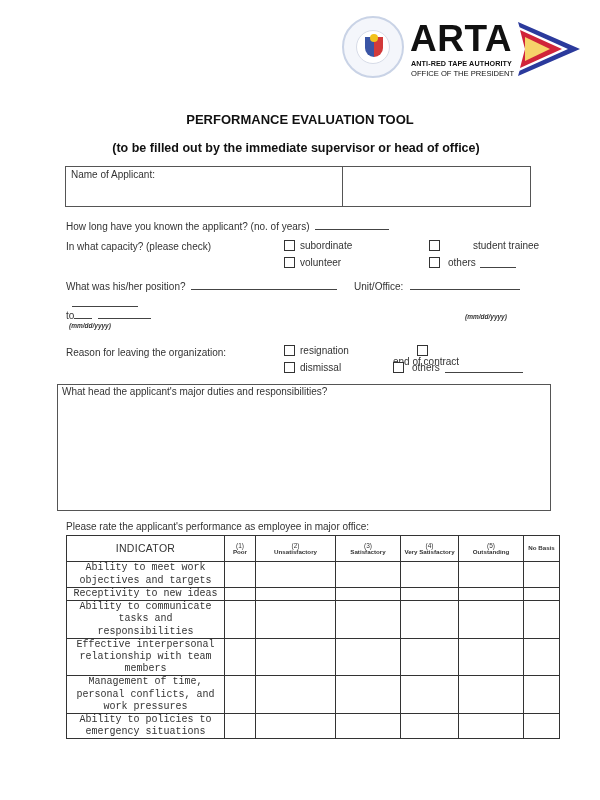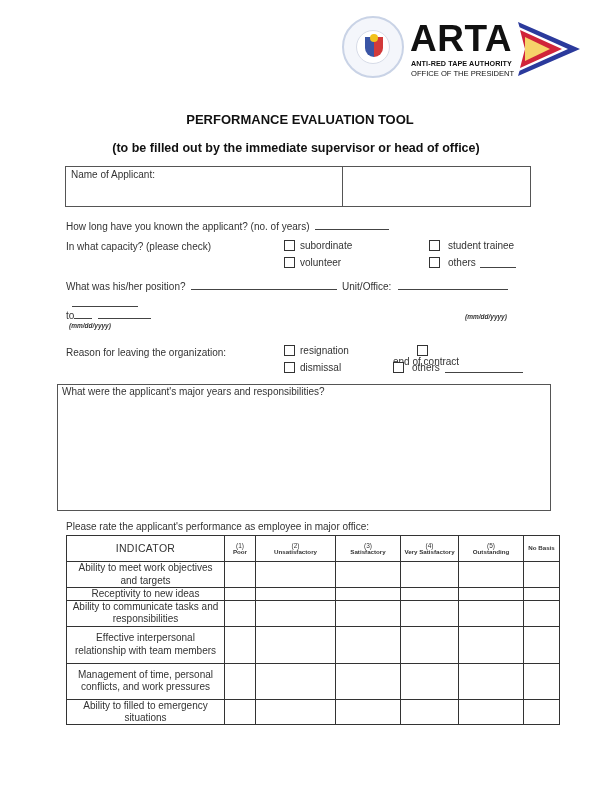--- a/index.html
+++ b/index.html
@@ -37,21 +37,21 @@
     .duties-box { position: absolute; left: 57px; top: 384px; width: 494px; height: 127px; border: 1.5px solid #555; padding: 1px 4px; font-size: 10px; color: #333; }
 
     .rate-label { position: absolute; left: 66px; top: 521px; font-size: 10px; color: #333; }
 
     table.rating { position: absolute; left: 66px; top: 535px; border-collapse: collapse; table-layout: fixed; width: 493px; }
     table.rating th, table.rating td { border: 1.3px solid #333; color: #333; text-align: center; vertical-align: middle; }
     table.rating th { font-weight: normal; font-size: 6.5px; line-height: 1.1; height: 26px; padding: 0 1px; }
     table.rating th.ind { font-size: 10.5px; letter-spacing: 0.3px; }
     table.rating th .num { display: block; font-size: 6.5px; }
     table.rating th .rl { display: block; font-weight: bold; font-size: 6.2px; }
-    table.rating td.ind { font-size: 10px; line-height: 1.22; padding: 0 5px; }
+    table.rating td.ind { font-size: 10px; line-height: 1.22; padding: 0 5px; font-family: Liberation Mono, monospace; }
     tr.r1 td { height: 26px; } tr.r2 td { height: 12px; } tr.r3 td { height: 37px; }
     tr.r4 td { height: 24px; } tr.r5 td { height: 37px; } tr.r6 td { height: 36px; } tr.r7 td { height: 25px; }
   </style>
 </head>
 <body>
 
 <div class="logo-area">
   <div class="seal">
     <div class="seal-inner">
       <div class="seal-shield"></div>
@@ -81,38 +81,38 @@
 <div class="line" style="left:66px; top:220px;">
   <span>How long have you known the applicant? (no. of years)</span>
   <span class="blank" style="width:74px; margin-left:3px;"></span>
 </div>
 
 <div class="line" style="left:66px; top:241px;">In what capacity? (please check)</div>
 <div class="chk" style="left:284px; top:240px;">
   <span class="box"></span>
   <span>subordinate</span>
 </div>
-<div class="chk" style="left:429px; top:240px;">
+<div class="chk" style="left:429px; top:240px;gap:25px;">
   <span class="box" style="margin-right:8px;"></span>
   <span>student trainee</span>
 </div>
 <div class="chk" style="left:284px; top:257px;">
   <span class="box"></span>
   <span>volunteer</span>
 </div>
 <div class="chk" style="left:429px; top:257px;">
   <span class="box" style="margin-right:8px;"></span>
   <span>others</span>
   <span class="blank" style="width:36px; margin-left:4px;"></span>
 </div>
 
 <div class="line" style="left:66px; top:280px;">
   <span>What was his/her position?</span>
   <span class="blank" style="width:146px; margin-left:3px;"></span>
-  <span style="margin-left:2px;text-align:right;">Unit/Office:</span>
+  <span style="margin-left:14px;text-align:right;">Unit/Office:</span>
   <span class="blank" style="width:110px; margin-left:4px;"></span>
 </div>
 
 <div class="line" style="left:66px; top:297px;">
   <span class="blank" style="width:66px; margin-left:6px;"></span>
 </div>
 <div class="line" style="left:66px; top:309px;">
   <span>to</span><span class="blank" style="width:18px;"></span>
   <span class="blank" style="width:53px; margin-left:3px;"></span>
 </div>
@@ -132,21 +132,21 @@
   <span class="box"></span>
   <span>dismissal</span>
 </div>
 <div class="chk" style="left:393px; top:362px;">
   <span class="box" style="margin-right:8px;"></span>
   <span>others</span>
   <span class="blank" style="width:78px; margin-left:5px;"></span>
 </div>
 
 <div class="duties-box">
-  <span>What were the applicant's major years and responsibilities?</span>
+  <span>What head the applicant's major duties and responsibilities?</span>
 </div>
 
 <div class="rate-label">Please rate the applicant's performance as employee in major office:</div>
 
 <table class="rating">
   <colgroup>
     <col style="width:158px">
       <col style="width:31px">
       <col style="width:80px">
       <col style="width:65px">
@@ -222,21 +222,21 @@
       <tr class="r6">
         <td class="ind">Management of time, personal conflicts, and work pressures</td>
         <td></td>
         <td></td>
         <td></td>
         <td></td>
         <td></td>
         <td></td>
       </tr>
       <tr class="r7">
-        <td class="ind">Ability to filled to emergency situations</td>
+        <td class="ind">Ability to policies to emergency situations</td>
         <td></td>
         <td></td>
         <td></td>
         <td></td>
         <td></td>
         <td></td>
       </tr>
     </tbody>
 </table>
 

